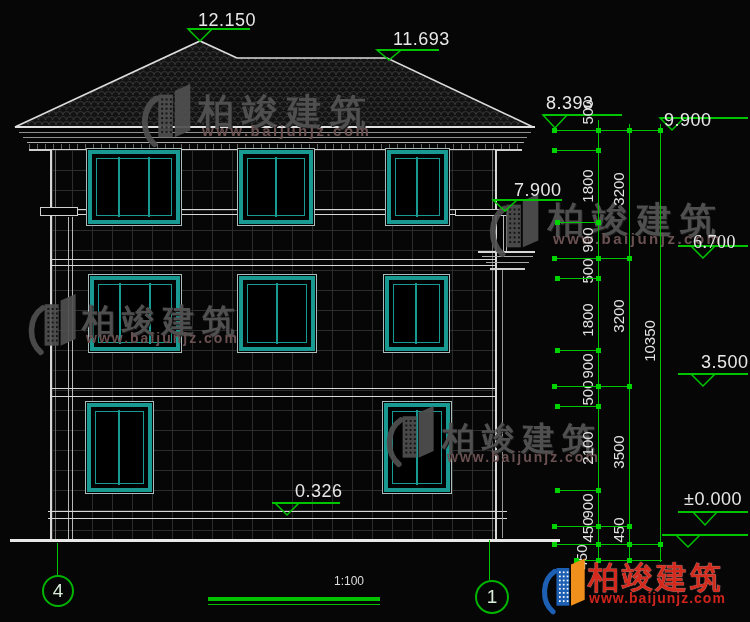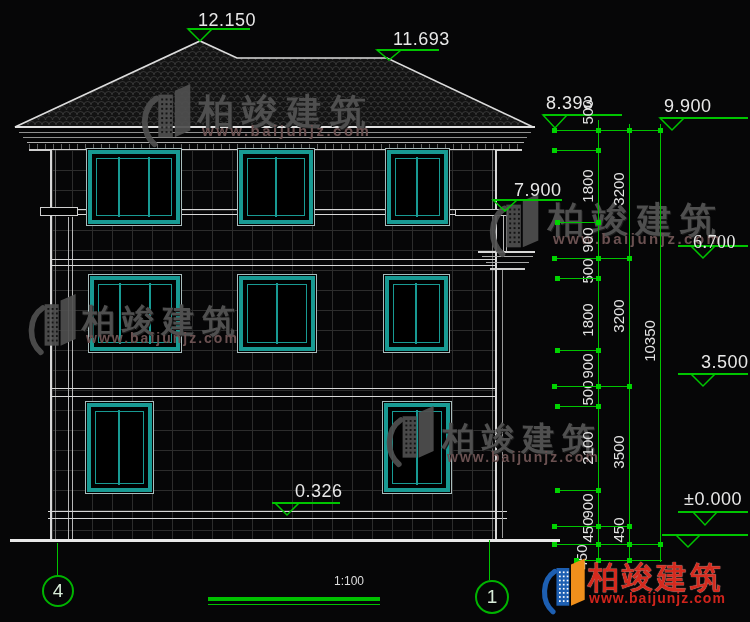--- a/index.html
+++ b/index.html
@@ -295,21 +295,21 @@
         <polygon points="691,374 715,374 703,386"></polygon>
         <polygon points="693,512 717,512 705,525"></polygon>
         <polygon points="676,535 700,535 688,547"></polygon>
         <polygon points="275,503 299,503 287,515"></polygon>
       </g>
     </svg>
 
     <span class="lvl-label" style="left:198px;top:10px;">12.150</span>
     <span class="lvl-label" style="left:393px;top:29px;">11.693</span>
     <span class="lvl-label" style="left:546px;top:93px;">8.393</span>
-    <span class="lvl-label" style="left:664px;top:96px;">9.900</span>
+    <span class="lvl-label" style="left:664px;top:110px;">9.900</span>
     <span class="lvl-label" style="left:514px;top:180px;">7.900</span>
     <span class="lvl-label" style="left:693px;top:232px;font-family:Liberation Serif, serif;">6.700</span>
     <span class="lvl-label" style="left:693px;top:352px;margin-left:8px;">3.500</span>
     <span class="lvl-label" style="left:684px;top:489px;">±0.000</span>
     <span class="lvl-label" style="left:295px;top:481px;">0.326</span>
 
     <span class="vdim" style="left:587px;top:112px;">500</span>
     <span class="vdim" style="left:587px;top:186px;">1800</span>
     <span class="vdim" style="left:587px;top:240px;">900</span>
     <span class="vdim" style="left:587px;top:271px;">500</span>

